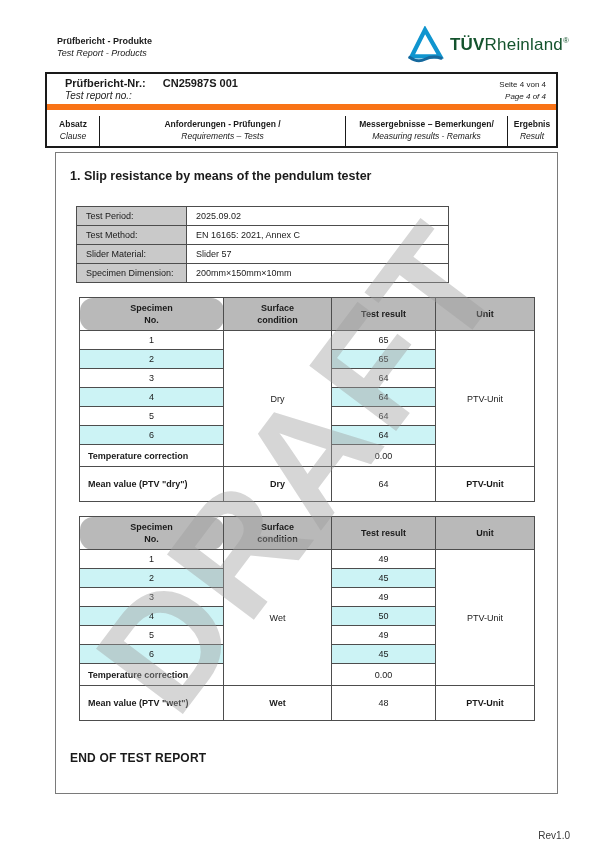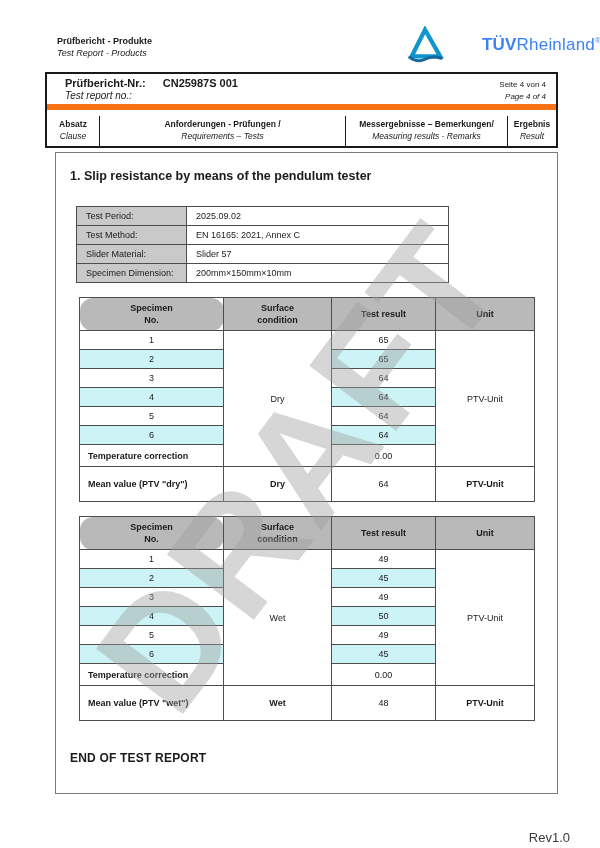--- a/index.html
+++ b/index.html
@@ -12,21 +12,21 @@
     overflow:hidden;
   }
 
   
   .doc-header-left { position:absolute; left:57px; top:36px; font-size:9px; line-height:1.3; }
   .doc-header-left .de { font-weight:bold; }
   .doc-header-left .en { font-style:italic; }
 
   .logo { position:absolute; left:406px; top:26px; display:flex; align-items:center; gap:6px; }
   .logo svg { display:block; }
-  .logo-text { font-size:17px; letter-spacing:0.2px; color:#3b82f6; white-space:nowrap;margin-left:32px; }
+  .logo-text { font-size:17px; letter-spacing:0.2px; color:#14532d; white-space:nowrap; }
   .logo-text .tuv { font-weight:bold; }
   .logo-text .reg { font-size:8px; vertical-align:super; }
 
   
   .top-box { position:absolute; left:45px; top:72px; width:513px; border:2px solid #1a1a1a; background:#fff; }
   .report-row { display:flex; justify-content:space-between; padding:3px 10px 2px 18px; border-bottom:6px solid #f97316; min-height:34px; }
   .report-left .l1 { font-size:11px; font-weight:bold; }
   .report-left .l1 .num { margin-left:14px; }
   .report-left .l2 { font-size:10px; font-style:italic; margin-top:1px; }
   .report-right { text-align:right; font-size:8px; line-height:1.45; padding-top:2px; }
@@ -63,21 +63,21 @@
   .data-table td { height:19px; }
   .data-table td.stripe { background:#ccf3f5; }
   .data-table tr.temp td { height:22px; }
   .data-table tr.temp td.tlabel { font-weight:bold; text-align:left; padding-left:8px; }
   .data-table tr.mean td { height:35px; font-weight:bold; }
   .data-table tr.mean td.mlabel { text-align:left; padding-left:8px; }
   .data-table tr.mean td.mval { font-weight:normal; }
 
   .end-text { position:absolute; left:14px; top:598px; font-size:12px; font-weight:bold; letter-spacing:0.2px; }
 
-  .rev { position:absolute; right:30px; top:830px; font-size:13px; color:#3a3a3a;margin-left:26px; }
+  .rev { position:absolute; right:30px; top:830px; font-size:10px; color:#3a3a3a;margin-left:26px; }
 
   
   .watermark {
     position:absolute; left:300px; top:468px;
     transform:translate(-50%,-50%) rotate(-53deg);
     font-size:158px; font-weight:bold; letter-spacing:4px;
     color:#9e9e9e; opacity:0.42;
     z-index:6; pointer-events:none; white-space:nowrap;
   }
 </style>

